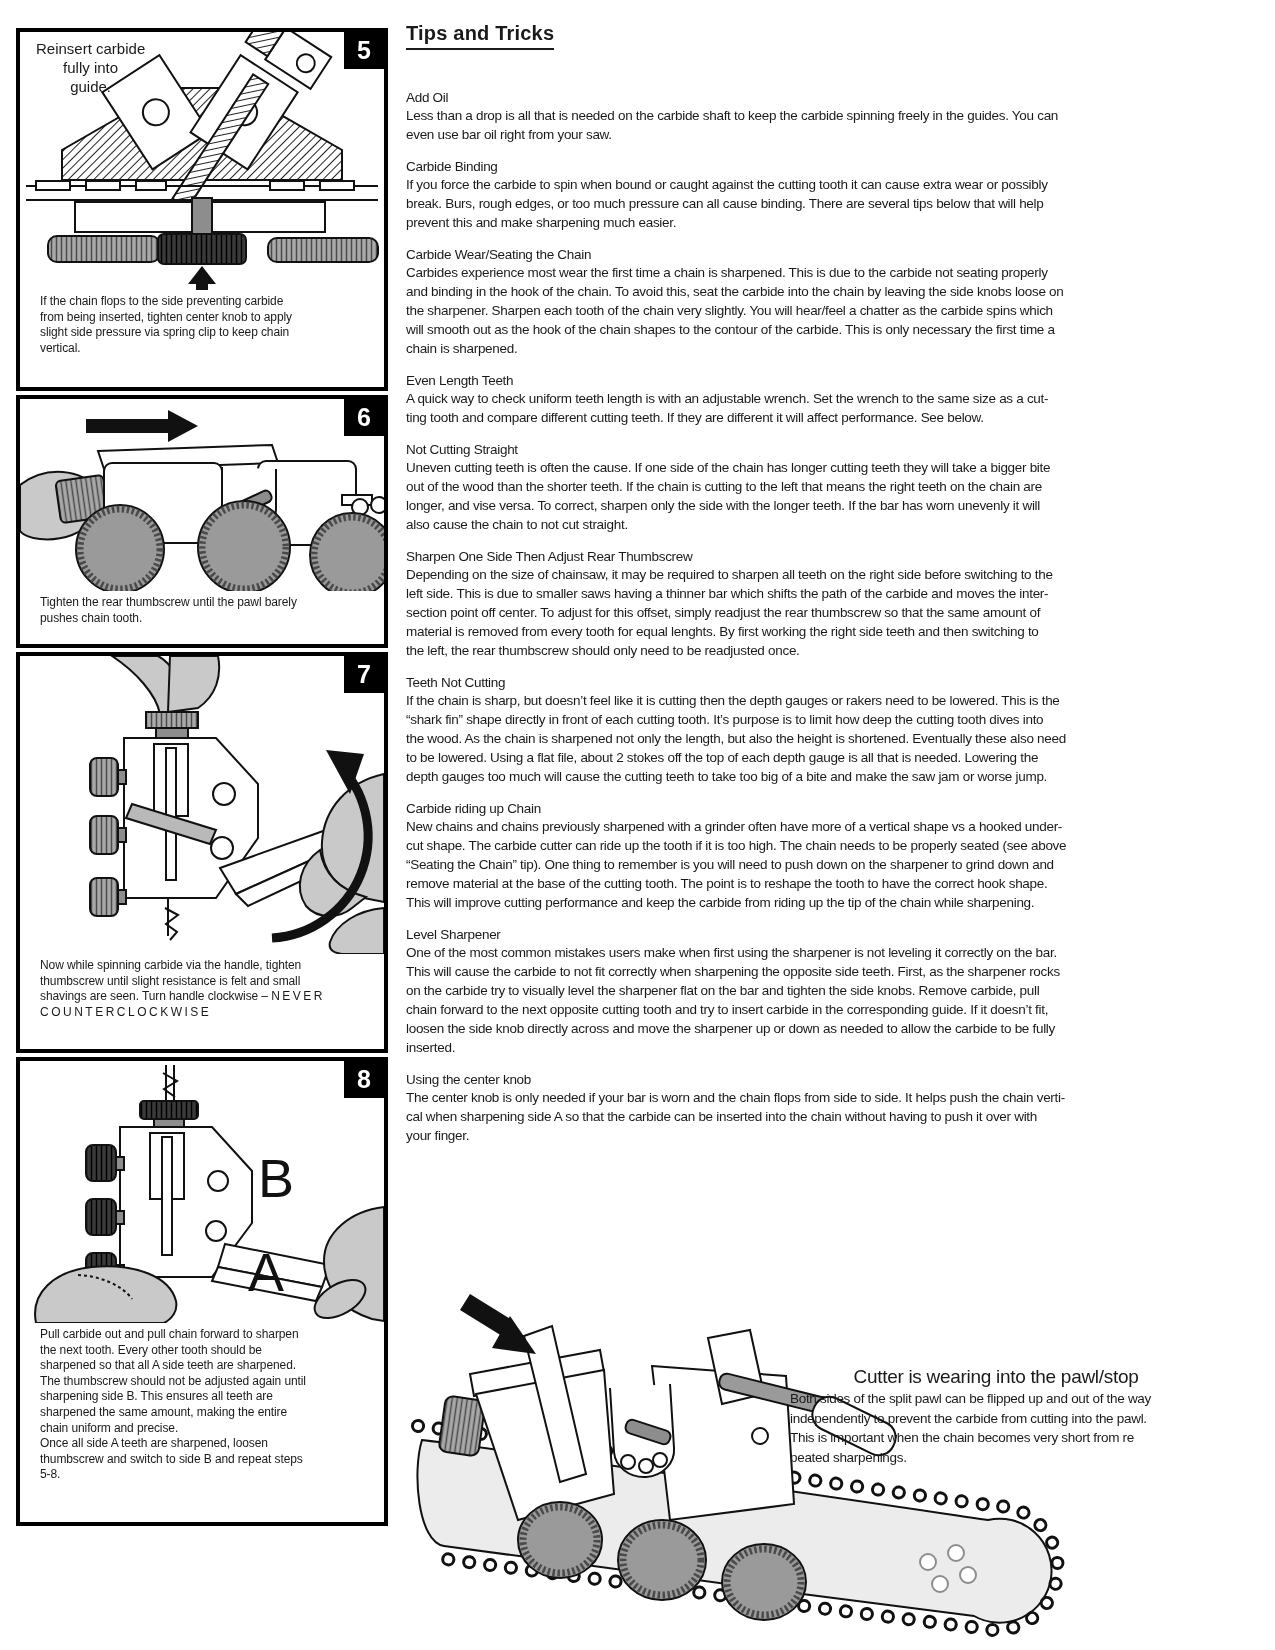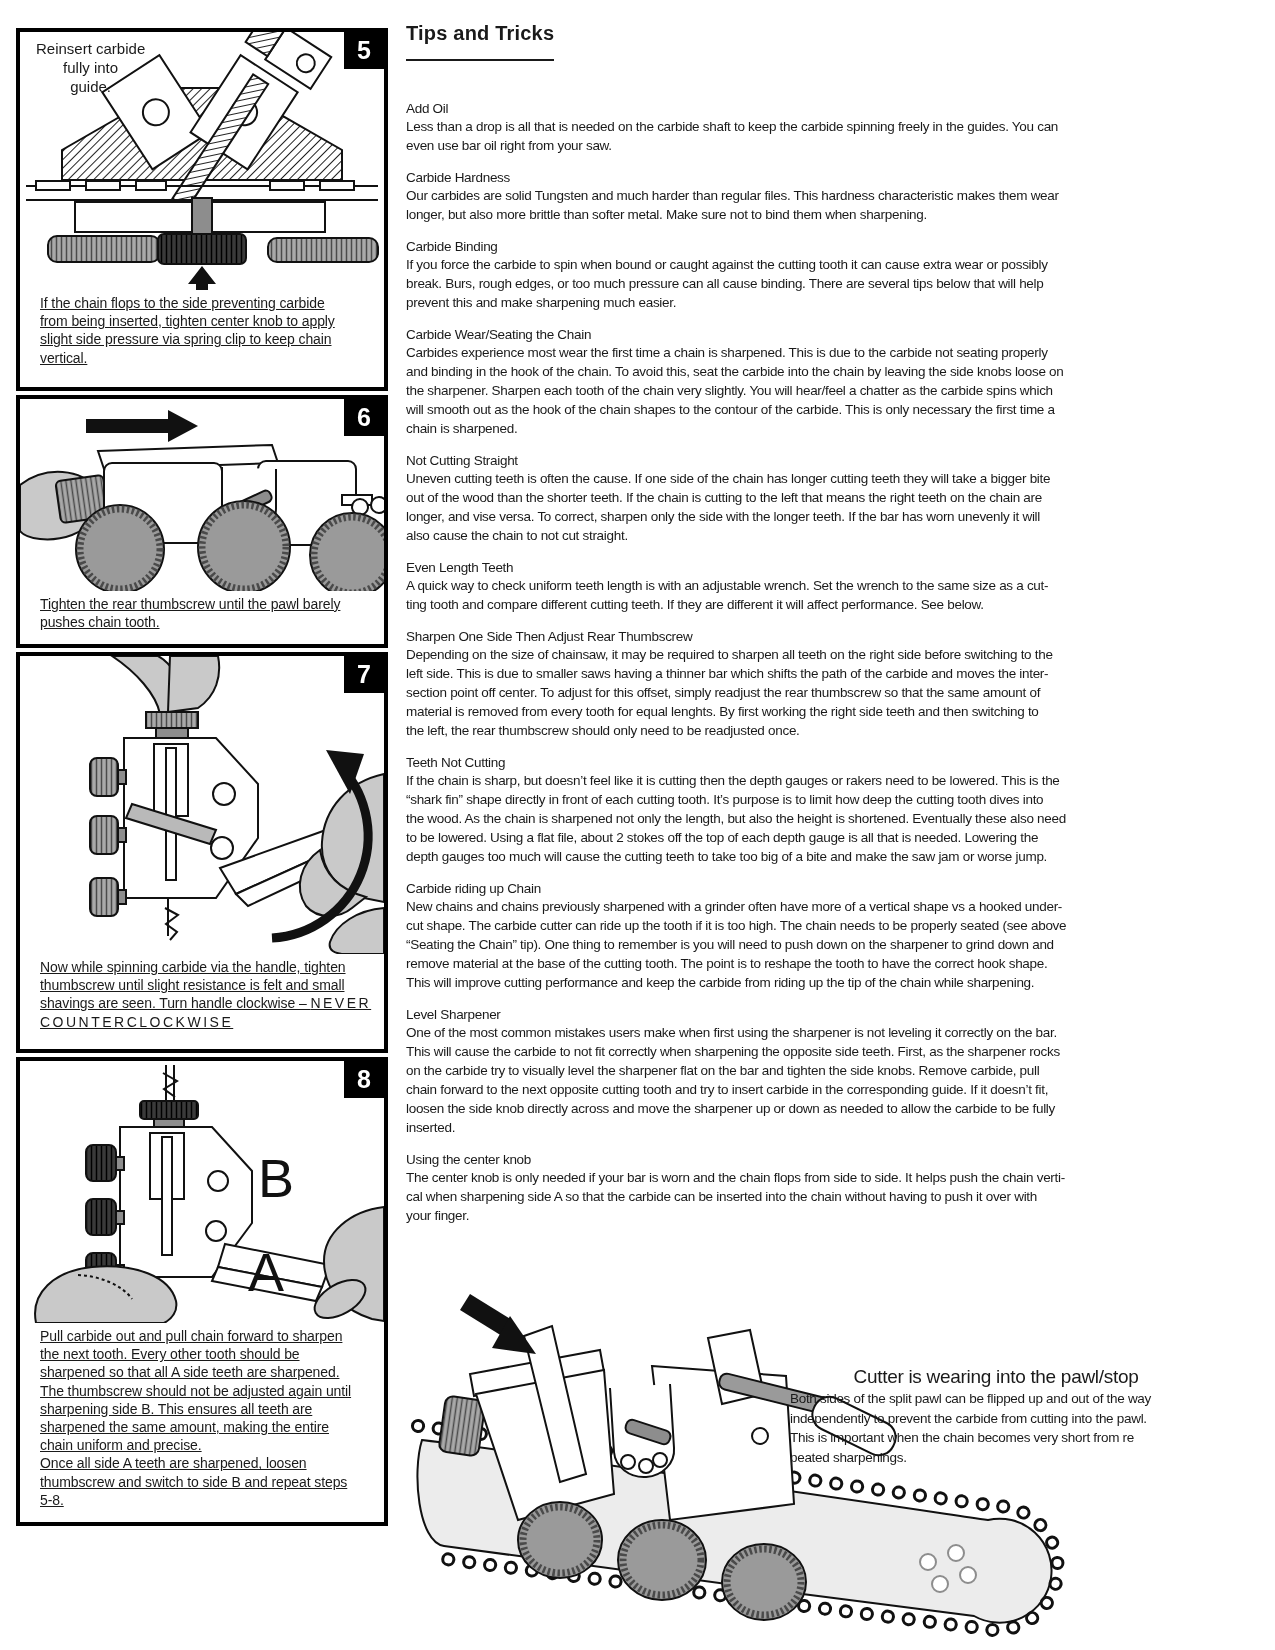--- a/index.html
+++ b/index.html
@@ -5,27 +5,27 @@
   html,body{margin:0;padding:0;background:#fff;}
   .page{position:relative;width:1275px;height:1650px;background:#fff;overflow:hidden;
         font-family:"Liberation Sans",sans-serif;color:#1a1a1a;}
 
   
   .panel{position:absolute;left:16px;width:372px;border:4px solid #000;background:#fff;box-sizing:border-box;}
   .badge{position:absolute;top:0;right:0;width:40px;height:37px;background:#000;color:#fff;
          display:flex;align-items:center;justify-content:center;font-size:25px;font-weight:bold;}
   .panel svg{display:block;}
   .note{position:absolute;top:8px;left:16px;font-size:15px;line-height:1.25;white-space:pre-line;z-index:2;text-align:center;}
-  .caption{margin:0;padding:4px 10px 8px 20px;font-size:14px;line-height:1.3;white-space:pre-line;letter-spacing:-0.1px;text-decoration:underline;}
+  .caption{margin:0;padding:4px 10px 8px 20px;font-size:12px;line-height:1.3;white-space:pre-line;letter-spacing:-0.1px;}
   .caps{letter-spacing:2.5px;}
 
   
   .tips{position:absolute;left:406px;top:22px;width:772px;}
   .tips h1{font-size:20px;font-weight:bold;margin:0 0 24px 0;display:inline-block;
-           border-bottom:2px solid #1a1a1a;padding-bottom:14px;letter-spacing:0.2px;}
+           border-bottom:2px solid #1a1a1a;padding-bottom:3px;letter-spacing:0.2px;}
   .tips-body{margin-top:16px;}
   .tip{margin-bottom:15px;}
   .tip h2{font-size:13.5px;font-weight:normal;margin:0 0 1px 0;letter-spacing:-0.3px;}
   .tip p{margin:0;font-size:13.5px;line-height:19px;white-space:pre-line;letter-spacing:-0.3px;}
 
   
   .pawl-figure{position:absolute;left:408px;top:1276px;width:770px;height:372px;}
   .pawl-note{position:absolute;left:790px;top:1366px;width:412px;}
   .pawl-note h2{font-size:19px;font-weight:normal;margin:0 0 1px 0;letter-spacing:-0.3px;text-align:center;}
   .pawl-note p{margin:0;font-size:13.5px;line-height:19.5px;white-space:pre-line;letter-spacing:-0.3px;}
@@ -221,49 +221,44 @@
 
   <main class="tips">
     <h1>Tips and Tricks</h1>
     <div class="tips-body">
       <section class="tip">
           <h2>Add Oil</h2>
           <p>Less than a drop is all that is needed on the carbide shaft to keep the carbide spinning freely in the guides. You can
 even use bar oil right from your saw.</p>
         </section>
       <section class="tip">
-          <h2>Carbide Hardness</h2>
-          <p>Our carbides are solid Tungsten and much harder than regular files. This hardness characteristic makes them wear
-longer, but also more brittle than softer metal. Make sure not to bind them when sharpening.</p>
-        </section>
-      <section class="tip">
           <h2>Carbide Binding</h2>
           <p>If you force the carbide to spin when bound or caught against the cutting tooth it can cause extra wear or possibly
 break. Burs, rough edges, or too much pressure can all cause binding. There are several tips below that will help
 prevent this and make sharpening much easier.</p>
         </section>
       <section class="tip">
           <h2>Carbide Wear/Seating the Chain</h2>
           <p>Carbides experience most wear the first time a chain is sharpened. This is due to the carbide not seating properly
 and binding in the hook of the chain. To avoid this, seat the carbide into the chain by leaving the side knobs loose on
 the sharpener. Sharpen each tooth of the chain very slightly. You will hear/feel a chatter as the carbide spins which
 will smooth out as the hook of the chain shapes to the contour of the carbide. This is only necessary the first time a
 chain is sharpened.</p>
         </section>
       <section class="tip">
+          <h2>Even Length Teeth</h2>
+          <p>A quick way to check uniform teeth length is with an adjustable wrench. Set the wrench to the same size as a cut-
+ting tooth and compare different cutting teeth. If they are different it will affect performance. See below.</p>
+        </section>
+      <section class="tip">
           <h2>Not Cutting Straight</h2>
           <p>Uneven cutting teeth is often the cause. If one side of the chain has longer cutting teeth they will take a bigger bite
 out of the wood than the shorter teeth. If the chain is cutting to the left that means the right teeth on the chain are
 longer, and vise versa. To correct, sharpen only the side with the longer teeth. If the bar has worn unevenly it will
 also cause the chain to not cut straight.</p>
-        </section>
-      <section class="tip">
-          <h2>Even Length Teeth</h2>
-          <p>A quick way to check uniform teeth length is with an adjustable wrench. Set the wrench to the same size as a cut-
-ting tooth and compare different cutting teeth. If they are different it will affect performance. See below.</p>
         </section>
       <section class="tip">
           <h2>Sharpen One Side Then Adjust Rear Thumbscrew</h2>
           <p>Depending on the size of chainsaw, it may be required to sharpen all teeth on the right side before switching to the
 left side. This is due to smaller saws having a thinner bar which shifts the path of the carbide and moves the inter-
 section point off center. To adjust for this offset, simply readjust the rear thumbscrew so that the same amount of
 material is removed from every tooth for equal lenghts. By first working the right side teeth and then switching to
 the left, the rear thumbscrew should only need to be readjusted once.</p>
         </section>
       <section class="tip">

